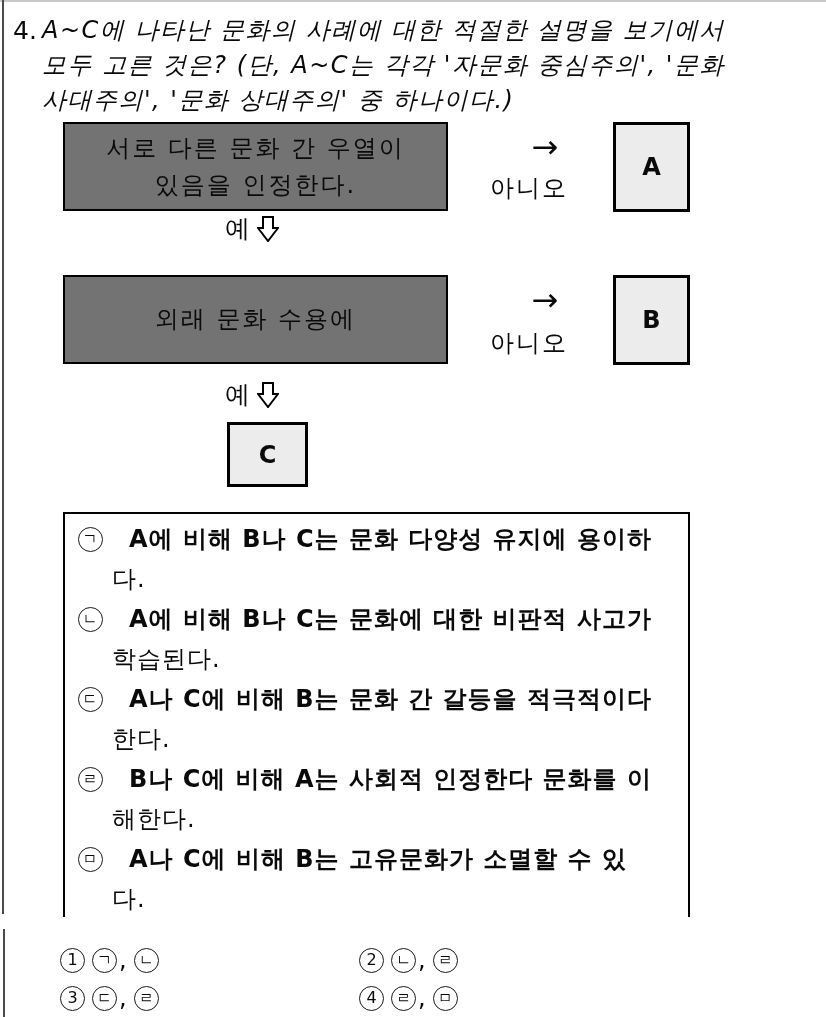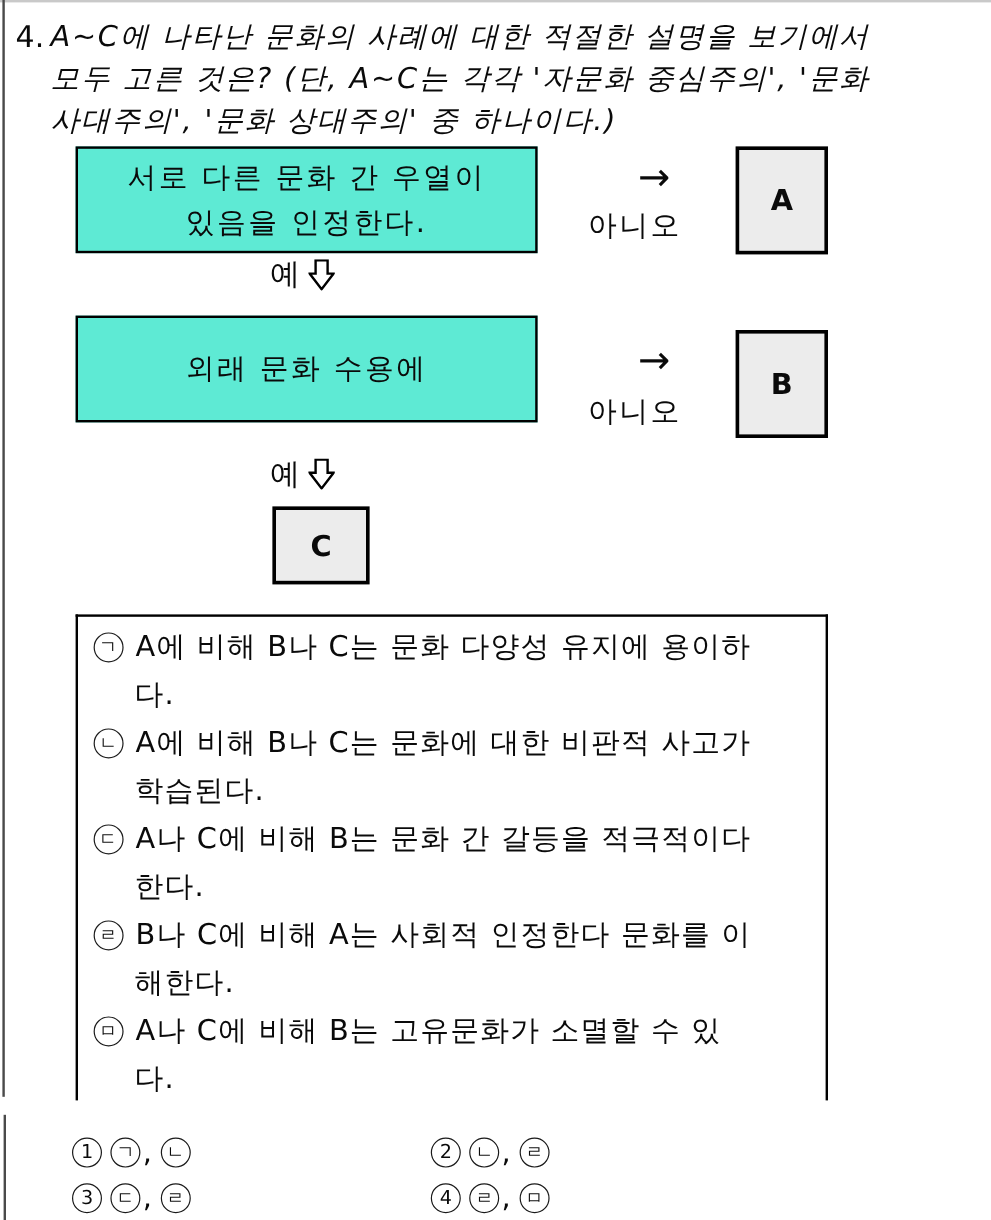--- a/index.html
+++ b/index.html
@@ -9,23 +9,23 @@
   .top-hairline { position:absolute; left:0; top:0; width:826px; height:2px; background:#c9c9c9; }
   .divider { position:absolute; width:2px; background:#4a4a4a; }
   .divider.d1 { left:2px; top:0; height:914px; }
   .divider.d2 { left:3px; top:929px; height:88px; }
 
   .q-number { position:absolute; left:13px; top:13px; font-size:25px; line-height:35px; }
   .q-text { position:absolute; left:42px; top:13px; width:784px; font-size:24px; line-height:35px; letter-spacing:1.5px;font-style:italic; }
 
   .fc-qbox { position:absolute; left:63px; width:385px; height:89px; border:2px solid #000;
              display:flex; flex-direction:column; justify-content:center; align-items:center;
-             font-size:24px; line-height:37px; letter-spacing:2px; background:#5eead4; }
+             font-size:24px; line-height:37px; letter-spacing:2px; background:#737373; }
   .fc-qbox.qb1 { top:122px; }
-  .fc-qbox.qb2 { top:263px; }
+  .fc-qbox.qb2 { top:275px; }
 
   .fc-arrow { position:absolute; left:495px; width:100px; text-align:center; font-size:32px; line-height:1; }
   .fc-arrow.ar1 { top:131px; }
   .fc-arrow.ar2 { top:284px; }
   .fc-no { position:absolute; left:490px; width:110px; text-align:left; font-size:24px; letter-spacing:2px; }
   .fc-no.no1 { top:172px; }
   .fc-no.no2 { top:327px; }
 
   .fc-result { position:absolute; background:#ececec; border:3px solid #000;
                display:flex; align-items:center; justify-content:center;
@@ -37,21 +37,21 @@
   .fc-yes { position:absolute; left:177px; width:150px; text-align:center; font-size:25px;
             display:flex; align-items:center; justify-content:center; gap:7px; }
   .fc-yes.y1 { top:212px; }
   .fc-yes.y2 { top:378px; }
   .fc-yes svg { display:block; }
 
   .expl { position:absolute; left:63px; top:512px; width:627px; height:405px;
           border:2px solid #000; border-bottom:none; padding-top:5px; background:#fff; }
   .stmt { position:relative; font-size:24px; line-height:40px; letter-spacing:1px; }
   .stmt .enc { position:absolute; left:13px; top:8px; }
-  .stmt .l1 { margin-left:48px; white-space:nowrap; }
+  .stmt .l1 { margin-left:64px; white-space:nowrap;font-weight:bold; }
   .stmt .l2 { margin-left:47px; white-space:nowrap; }
 
   .enc { display:inline-flex; width:25px; height:25px; border:1.5px solid #1a1a1a; border-radius:50%;
          align-items:center; justify-content:center; font-size:15px; line-height:1; background:#fff; }
   .enc.num { font-size:16px; }
 
   .choice { position:absolute; display:flex; align-items:center; gap:7px; font-size:24px; }
   .choice .sep { margin-left:-5px; }
   .choice.c1 { left:60px;  top:946px; }
   .choice.c2 { left:359px; top:946px; }

